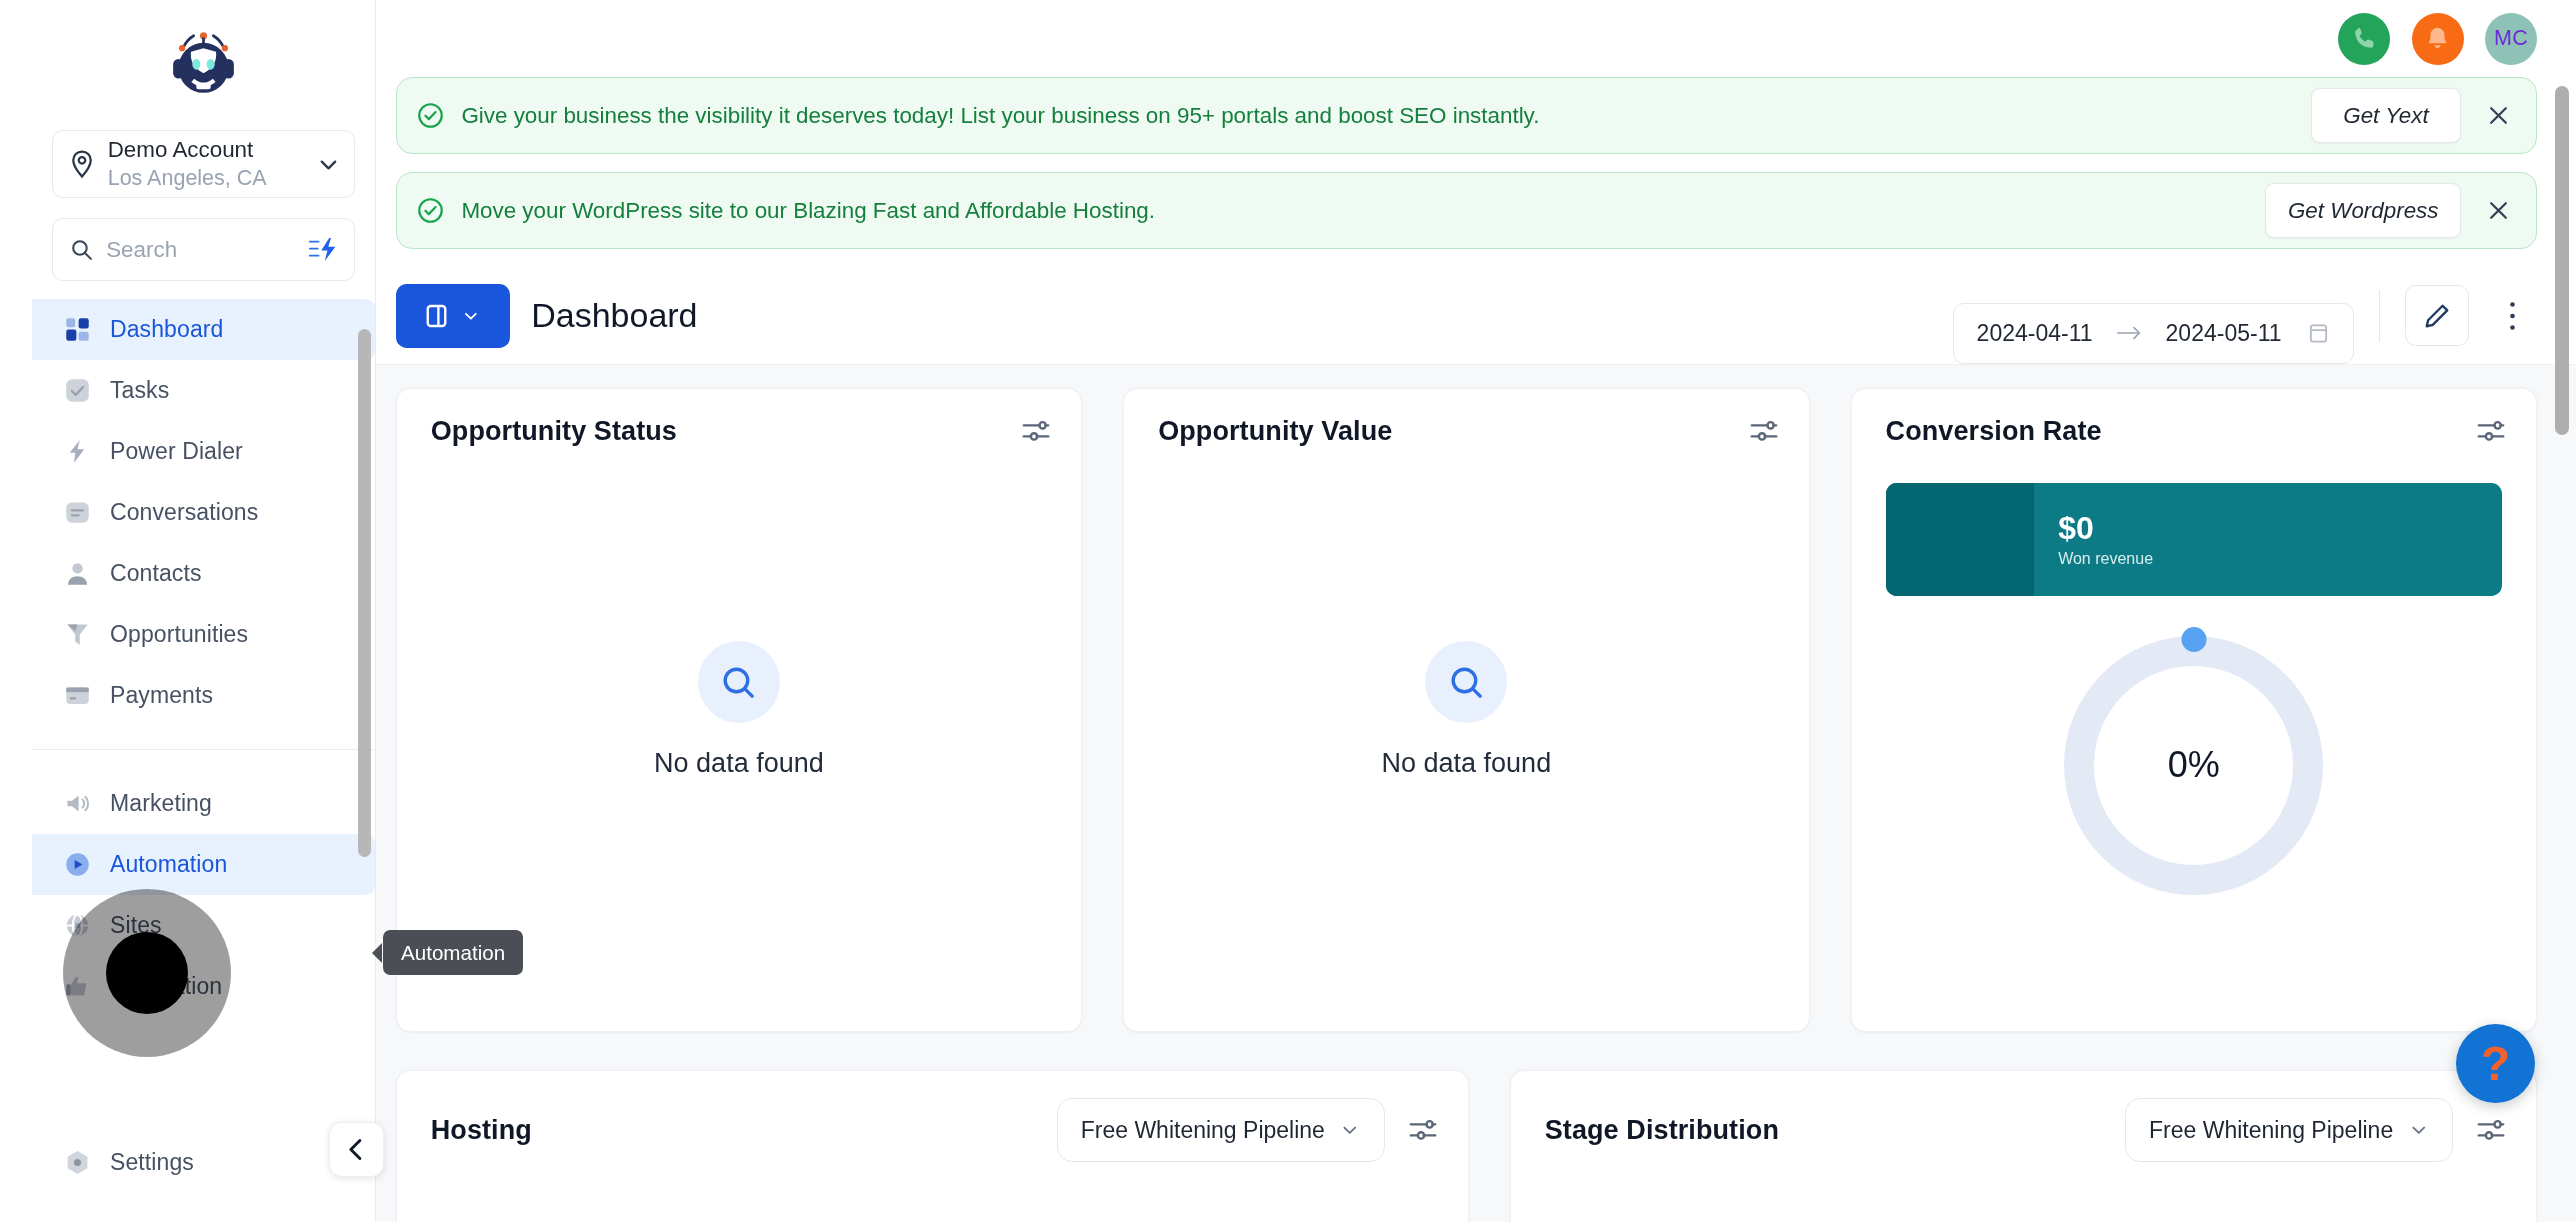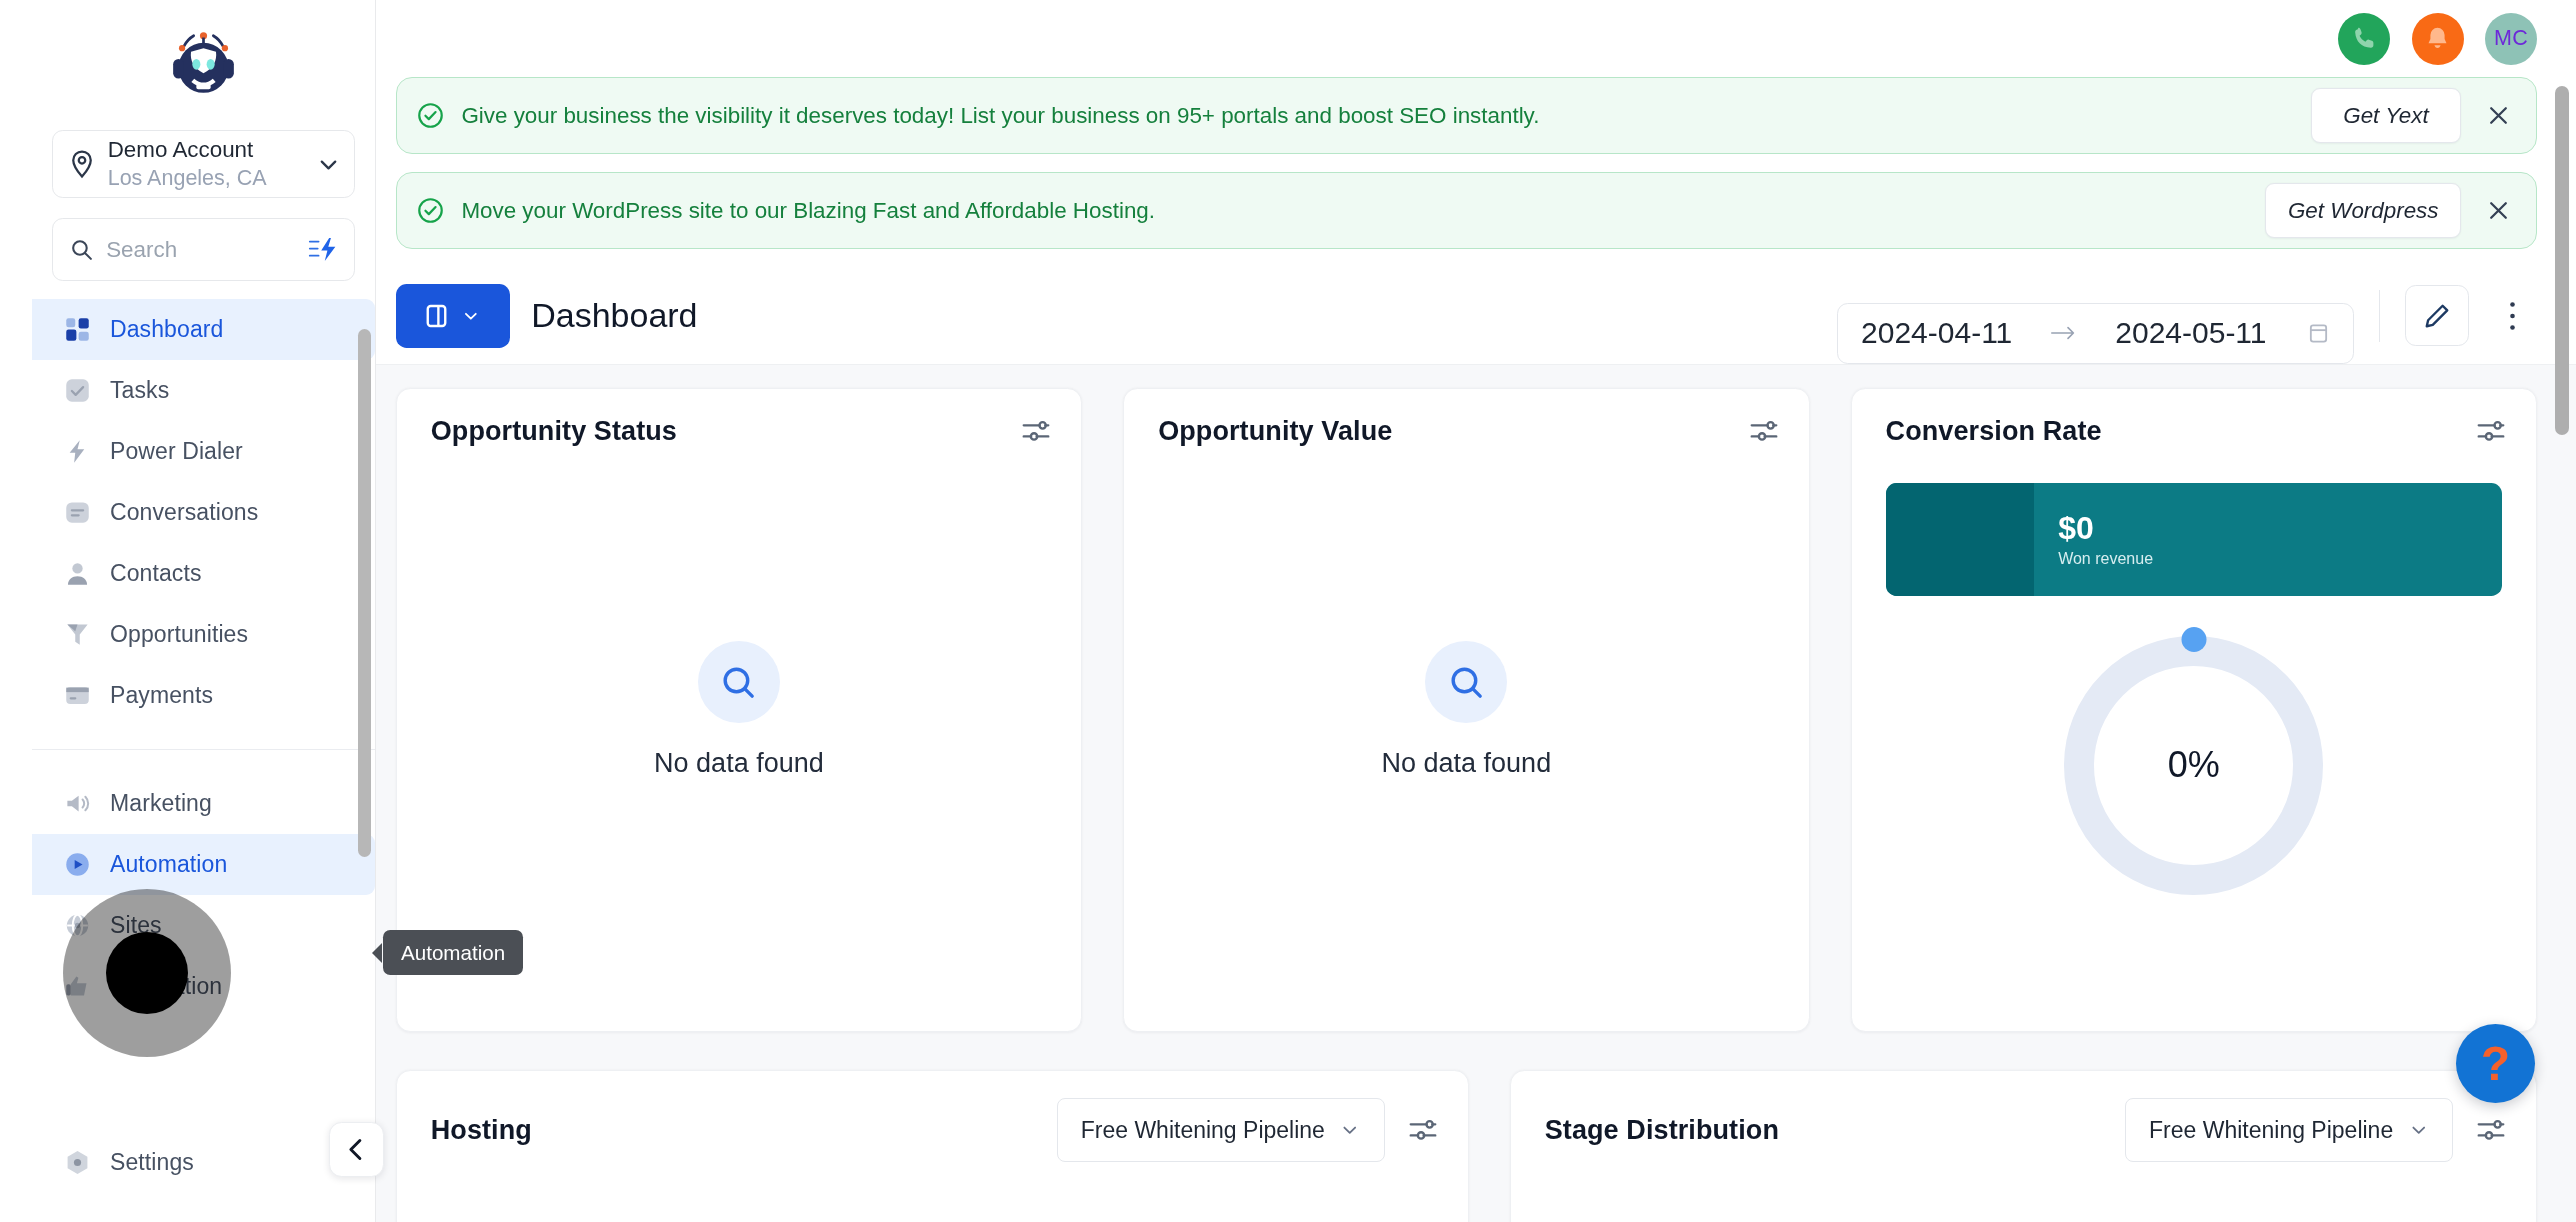--- a/index.html
+++ b/index.html
@@ -106,22 +106,22 @@
   }
   .layout-btn {
     width: 114px; height: 64px; border-radius: 10.7px; background: #1a56db;
     display: flex; align-items: center; justify-content: center; gap: 7.2px;
     cursor: pointer; flex: 0 0 114px;
   }
   .page-title { font-size: 34px; color: #101828; font-weight: 400; margin-left: 21.5px; }
   .head-right { margin-left: auto; display: flex; align-items: center; gap: 0; }
   .daterange {
     height: 61px; border: 0.9px solid #e4e7ec; border-radius: 10.7px;
-    display: flex; align-items: center; padding: 0 23px; gap: 37px;
-    font-size: 30px; color: #1f2733; background: #fff; cursor: pointer; margin-top: 35px;
+    display: flex; align-items: center; padding: 0 23px; gap: 22px;
+    font-size: 23px; color: #1f2733; background: #fff; cursor: pointer; margin-top: 35px;
   }
   .dr-arrow { width: 29px; height: 18px; color:#98a2b3; }
   .dr-cal { width: 23px; height: 25px; margin-left: 3.6px; color:#98a2b3; }
   .vdiv { width: 0.9px; height: 52px; background: #e4e7ec; margin: 0 25px; }
   .icon-btn {
     width: 64px; height: 61px; border: 0.9px solid #e4e7ec; border-radius: 10.7px;
     background: #fff; display: flex; align-items: center; justify-content: center; cursor: pointer;
   }
   .kebab { width: 50px; height: 61px; display: flex; align-items: center; justify-content: center; margin-left: 18px; cursor: pointer; }
 
@@ -157,21 +157,21 @@
   .donut { position: relative; width: 259px; height: 259px; }
   .donut-ring { width: 259px; height: 259px; border-radius: 50%; border: 30px solid #e4eaf5; }
   .donut-dot { position: absolute; left: 50%; top: -9px; transform: translateX(-50%); width: 25px; height: 25px; border-radius: 50%; background: #57a2f2; }
   .donut-val { position: absolute; inset: 0; display: flex; align-items: center; justify-content: center; font-size: 36px; color: #101828; font-weight: 400; }
 
   .r2 { margin-top: 38px; }
   .r2 .card { height: 268px; }
   .r2 .c-funnel { flex: 0 0 1073px; }
   .r2 .c-stage { flex: 1; }
   .pipe-select {
-    height: 64px; border: 0.9px solid #e4e7ec; border-radius: 8px; background: #fff;
+    height: 64px; border: 0.9px solid #e4e7ec; border-radius: 15px; background: #fff;
     display: flex; align-items: center; gap: 14.3px; padding: 0 23px; cursor: pointer;
     font-size: 23px; color: #1f2733;
   }
 
   
   .tooltip {
     position: absolute; left: 383px; top: 930px;
     background: #4b4f55; color: #ffffff; font-size: 20.6px;
     padding: 10.7px 18px; border-radius: 7.2px; z-index: 60; white-space: nowrap;
   }

